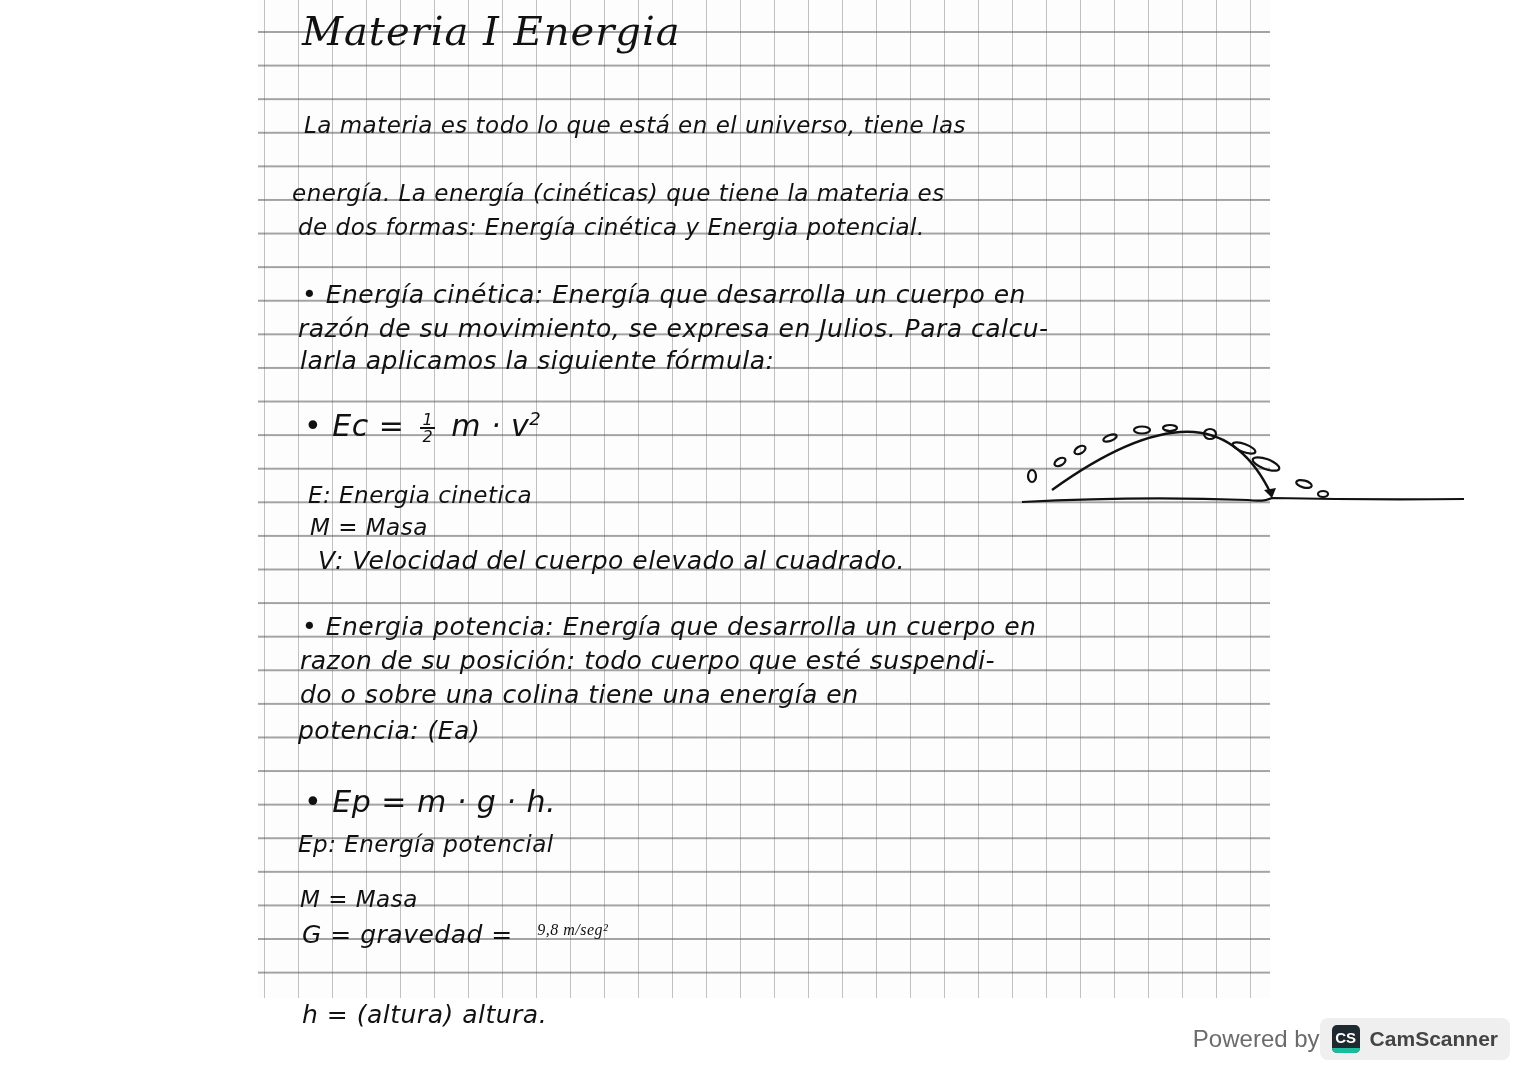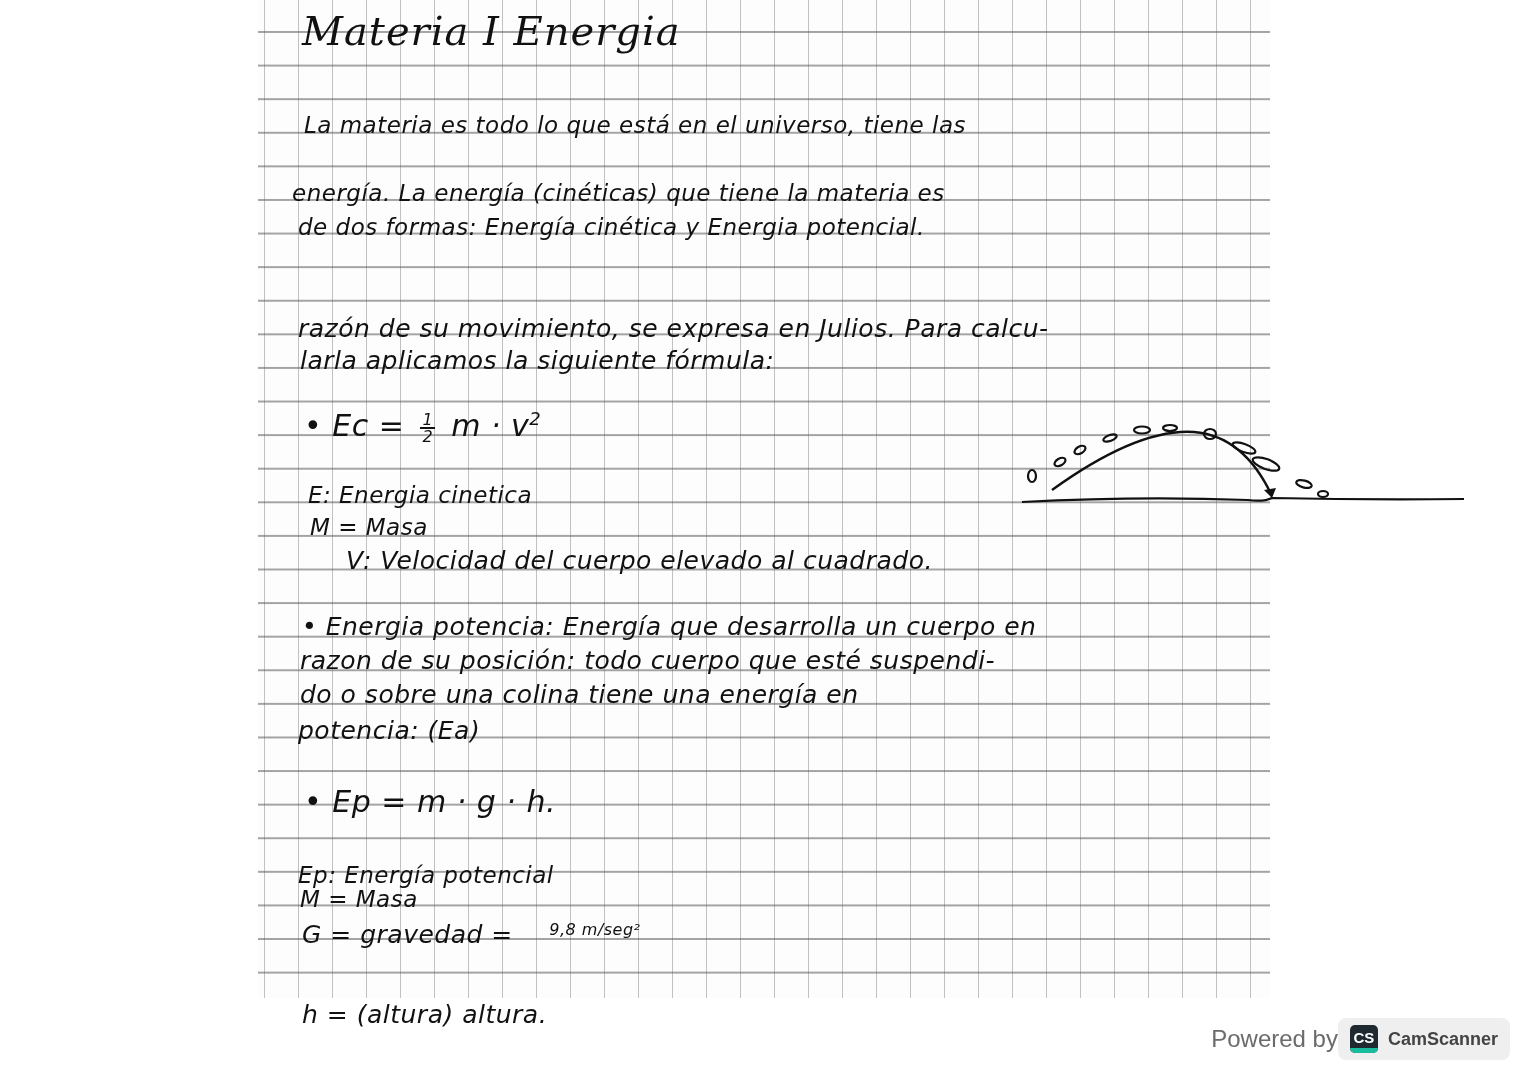--- a/index.html
+++ b/index.html
@@ -38,49 +38,50 @@
   .badge {
     display:flex; align-items:center; gap:10px;
     background:#efefef; border-radius:8px; padding:7px 12px 7px 12px;
   }
   .cs-logo {
     width:28px; height:28px; border-radius:5px; background:#1f2a30;
     color:#fff; font-family:"Liberation Sans", sans-serif; font-weight:bold; font-size:15px;
     display:flex; align-items:center; justify-content:center; position:relative; overflow:hidden;
   }
   .cs-logo::after { content:""; position:absolute; left:0; right:0; bottom:0; height:5px; background:#19bc9c; }
-  .brand { font-family:"Liberation Sans", sans-serif; font-size:18px; color:#444; font-weight:bold; }
+  .brand { font-family:"Liberation Sans", sans-serif; font-size:21px; color:#444; font-weight:bold; }
 </style>
 </head>
 <body>
 
 <div class="page">
 
   <div class="hw line" style="left:46px; top:112px;">La materia es todo lo que está en el universo, tiene las</div>
 
   <div class="hw title" style="left:44px; top:8px;">Materia I Energia</div>
   <div class="hw line" style="left:34px; top:180px;">energía. La energía (cinéticas) que tiene la materia es</div>
   <div class="hw line" style="left:40px; top:214px;">de dos formas: Energía cinética y Energia potencial.</div>
 
+  <div class="hw line" style="left:44px; top:280px; font-size:25px;">• Energía cinética: Energía que desarrolla un cuerpo en</div>
   <div class="hw line" style="left:40px; top:314px; font-size:25px;">razón de su movimiento, se expresa en Julios. Para calcu-</div>
   <div class="hw line" style="left:42px; top:346px; font-size:25px;">larla aplicamos la siguiente fórmula:</div>
 
   <div class="hw formula" style="left:46px; top:408px;">
     <span>•</span>
     <span>Ec =</span>
     <span class="frac">
       <span class="num">1</span>
       <span>2</span>
     </span>
     <span>m · v</span><sup>2</sup>
   </div>
 
   <div class="hw line" style="left:50px; top:482px;">E: Energia cinetica</div>
   <div class="hw line" style="left:52px; top:514px;">M = Masa</div>
-  <div class="hw line" style="left:60px; top:546px; font-size:25px;margin-left:28px;">V: Velocidad del cuerpo elevado al cuadrado.</div>
+  <div class="hw line" style="left:60px; top:546px; font-size:25px;">V: Velocidad del cuerpo elevado al cuadrado.</div>
 
   <svg class="sketch" viewBox="0 0 450 100">
     <path d="M4 90 Q120 84 230 88 Q246 90 254 86 Q350 88 446 87" fill="none" stroke="#111" stroke-width="2.2"></path>
     <path d="M34 78 Q120 16 176 20 Q226 24 254 84" fill="none" stroke="#111" stroke-width="2.4"></path>
     <path d="M246 78 L254 86 L258 76 Z" fill="#111"></path>
     <g fill="none" stroke="#111" stroke-width="2.2">
       <ellipse cx="14" cy="64" rx="4" ry="6"></ellipse>
       <ellipse cx="42" cy="50" rx="6" ry="3.5" transform="rotate(-30 42 50)"></ellipse>
       <ellipse cx="62" cy="38" rx="6" ry="3.5" transform="rotate(-30 62 38)"></ellipse>
       <ellipse cx="92" cy="26" rx="7" ry="3" transform="rotate(-20 92 26)"></ellipse>
@@ -97,25 +98,25 @@
   <div class="hw line" style="left:44px; top:612px; font-size:25px;">• Energia potencia: Energía que desarrolla un cuerpo en</div>
   <div class="hw line" style="left:42px; top:646px; font-size:25px;">razon de su posición: todo cuerpo que esté suspendi-</div>
   <div class="hw line" style="left:42px; top:680px; font-size:25px;">do o sobre una colina tiene una energía en</div>
   <div class="hw line" style="left:40px; top:716px; font-size:25px;">potencia: (Ea)</div>
 
   <div class="hw formula" style="left:46px; top:784px;">
     <span>•</span>
     <span>Ep = m · g · h.</span>
   </div>
 
-  <div class="hw line" style="left:40px; top:862px;">Ep: Energía potencial</div>
+  <div class="hw line" style="left:40px; top:831px;">Ep: Energía potencial</div>
   <div class="hw line" style="left:42px; top:886px;">M = Masa</div>
   <div class="hw line" style="left:44px; top:920px; font-size:25px;">
     <span>G = gravedad =</span>
-    <span class="small" style="position:relative; top:-8px; margin-left:28px;">9,8 m/seg²</span>
+    <span class="small" style="position:relative; top:-8px; margin-left:16px;font-family:Liberation Serif, serif;">9,8 m/seg²</span>
   </div>
   <div class="hw line" style="left:44px; top:952px; font-size:25px;margin-top:48px;">h = (altura) altura.</div>
 
 </div>
 
 <div class="footer">
   <span class="powered">Powered by</span>
   <div class="badge">
     <div class="cs-logo">
       <span style="position:relative; top:-2px;">CS</span>

